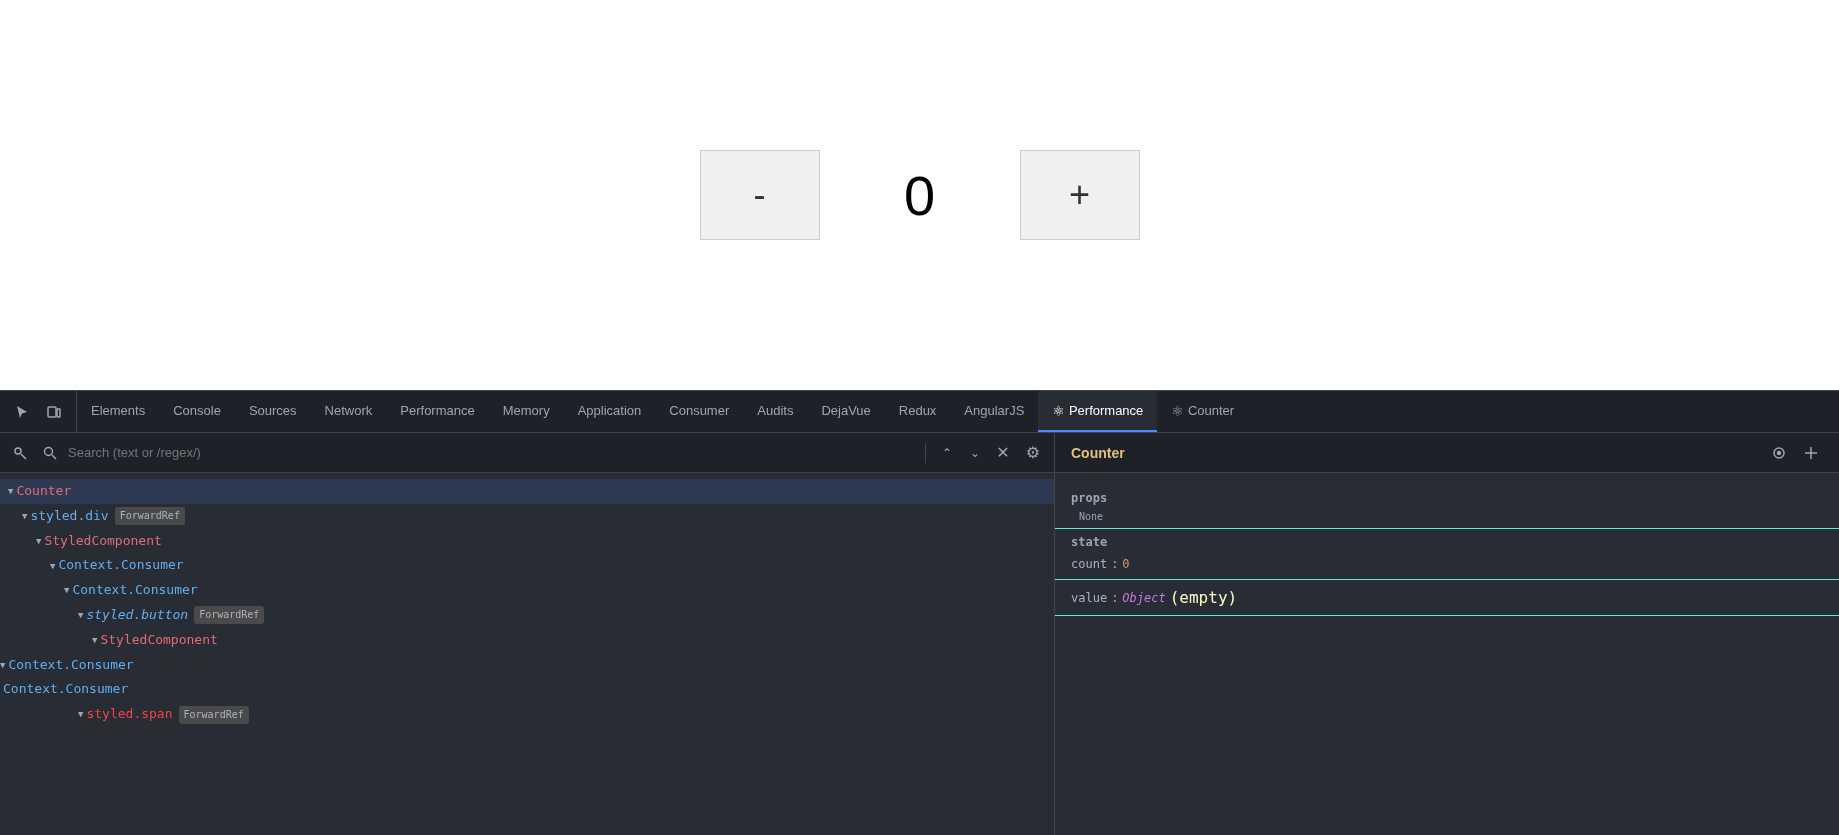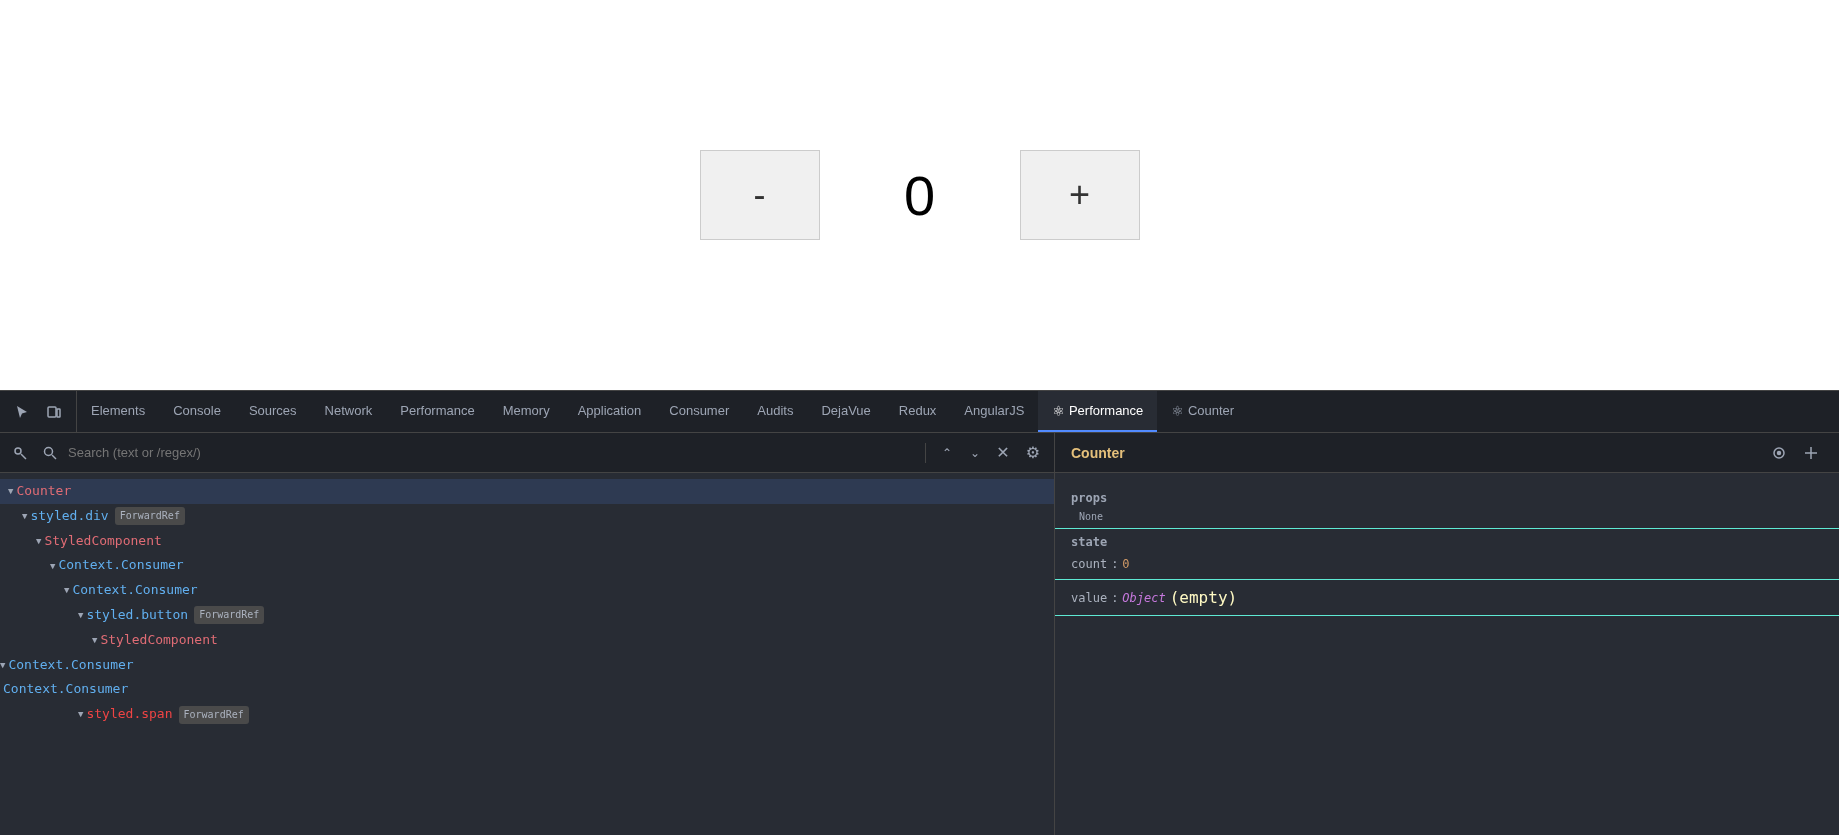--- a/index.html
+++ b/index.html
@@ -486,21 +486,21 @@
           </div>
           <div class="tree-item">
             <div class="tree-item-inner indent-4">
               <span class="tree-arrow" style="color: rgb(157, 165, 180); font-size: 9px; margin-right: 3px;">▼</span>
               <span class="tree-name" style="color: rgb(97, 175, 239);">Context.Consumer</span>
             </div>
           </div>
           <div class="tree-item">
             <div class="tree-item-inner indent-5">
               <span class="tree-arrow" style="color: rgb(157, 165, 180); font-size: 9px; margin-right: 3px;">▼</span>
-              <span class="tree-name" style="color: rgb(97, 175, 239);">styled.button</span>
+              <span class="tree-name" style="color: rgb(97, 175, 239); font-style: italic;">styled.button</span>
               <span class="badge">ForwardRef</span>
             </div>
           </div>
           <div class="tree-item">
             <div class="tree-item-inner indent-6">
               <span class="tree-arrow" style="color: rgb(157, 165, 180); font-size: 9px; margin-right: 3px;">▼</span>
               <span class="tree-name" style="color: rgb(224, 108, 117);">StyledComponent</span>
             </div>
           </div>
           <div class="tree-item">

